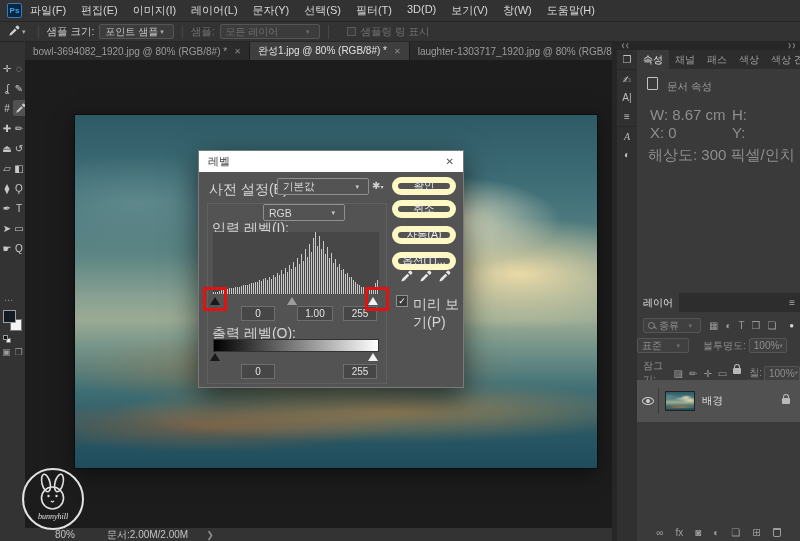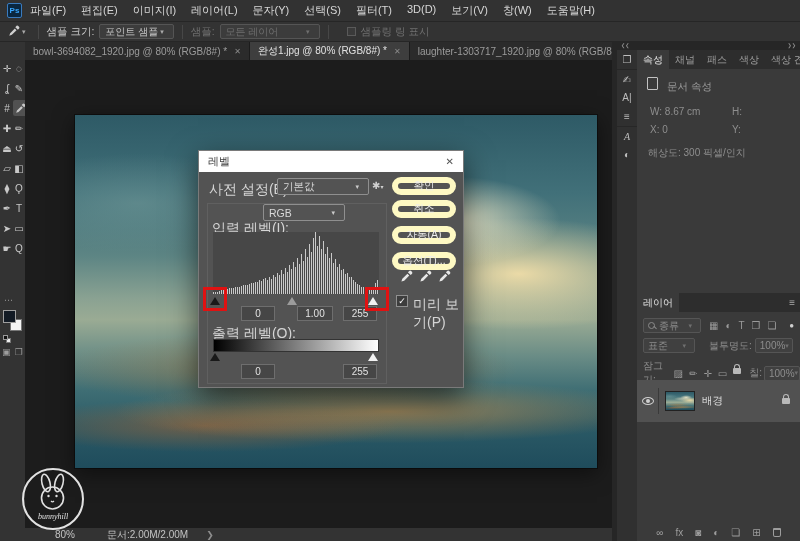--- a/index.html
+++ b/index.html
@@ -101,21 +101,21 @@
     color:#bdbdbd; font-size:10px; }
   .rstrip .sep { border-top:1px solid #272727; }
   .ital { font-style:italic; font-family:"Liberation Serif","DejaVu Serif",serif; }
 
   .panel { position:absolute; left:637px; width:163px; background:#3a3a3a; }
   .ptabs { height:19px; background:#2d2d2d; display:flex; align-items:stretch; font-size:10px; color:#9f9f9f; }
   .ptab { padding:0 6px; display:flex; align-items:center; white-space:nowrap; }
   .ptab.active { background:#3a3a3a; color:#e0e0e0; }
   .pmenu { margin-left:auto; color:#aaa; padding-right:5px; display:flex; align-items:center; font-size:10px; }
   .props { top:50px; height:243px; }
-  .prow { position:absolute; font-size:10px; color:#8e8e8e; }
+  .prow { position:absolute; font-size:15px; color:#8e8e8e; }
   .page-icon { position:absolute; left:10px; top:27px; width:11px; height:13px; border:1px solid #c2c2c2;
     border-radius:1px; }
   .layers { top:293px; height:248px; }
   .lrow { position:absolute; left:0; width:163px; display:flex; align-items:center; font-size:10px; color:#8d8d8d; }
   .l-dd { height:15px; background:#404040; border:1px solid #555; border-radius:2px; display:flex;
     align-items:center; padding:0 4px; color:#8d8d8d; }
   .lficons { display:flex; gap:7px; margin-left:8px; color:#9a9a9a; font-size:10px; }
   .layer-item { position:absolute; left:0; top:87px; width:163px; height:42px; background:#515151;
     display:flex; align-items:center; }
   .eye-col { width:22px; height:26px; border-right:1px solid #3a3a3a; display:flex; align-items:center; justify-content:center; }
@@ -437,21 +437,21 @@
       <span class="lficons" id="filterIcons">
           <span>▦</span>
           <span>◐</span>
           <span>T</span>
           <span>❒</span>
           <span>❏</span>
         </span>
       <span style="margin-left:auto;margin-right:6px;color:#cfcfcf;font-size:8px;">●</span>
     </div>
     <div class="lrow" style="top:45px;">
-      <span class="l-dd" style="margin-left:6px;width:52px;">
+      <span class="l-dd" style="width:52px;">
         <span>표준</span>
         <span class="caret dim" style="margin-left:auto;">▾</span>
       </span>
       <span style="margin-left:14px;">불투명도:</span>
       <span class="l-dd" style="margin-left:3px;width:38px;">
         <span>100%</span>
         <span class="caret dim" style="margin-left:auto;">▾</span>
       </span>
     </div>
     <div class="lrow" style="top:66px;">

